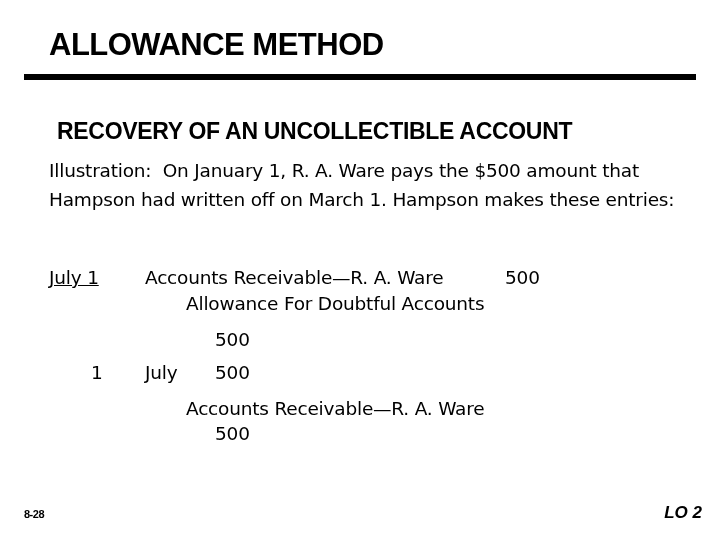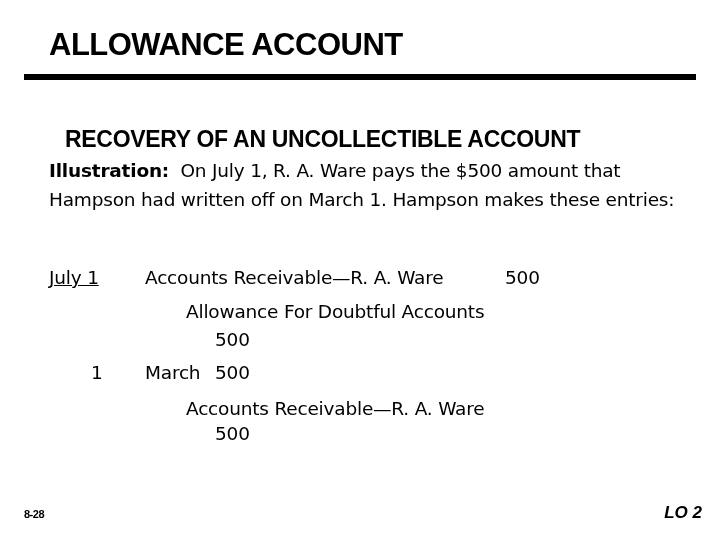--- a/index.html
+++ b/index.html
@@ -36,37 +36,37 @@
       background: #000000;
     }
     .subtitle {
       position: absolute;
       left: 49px;
       top: 108px;
       font-family: "Liberation Sans", "DejaVu Sans", sans-serif;
       font-size: 23px;
       font-weight: bold;
       letter-spacing: -0.3px;
-      margin: 16px;
+      margin: 8px;
       line-height: 30px;
       white-space: nowrap;
     }
     .illustration {
       position: absolute;
       left: 49px;
       top: 156px;
       width: 640px;
       font-family: "DejaVu Sans", sans-serif;
       font-size: 18.5px;
       line-height: 29px;
       letter-spacing: -0.2px;
       margin: 0;
     }
     .illustration .label {
-      font-weight: bold;
+      font-weight: normal;
     }
     .entries {
       position: absolute;
       left: 0;
       top: 264px;
       width: 720px;
       font-family: "DejaVu Sans", sans-serif;
       font-size: 18.5px;
       letter-spacing: -0.2px;
     }
@@ -91,36 +91,36 @@
       font-family: "Liberation Sans", sans-serif;
       font-size: 17px;
       font-weight: bold;
       font-style: italic;
       text-align: right;
     }
   </style>
 </head>
 <body>
 
-<h1 class="slide-title">ALLOWANCE ACCOUNT</h1>
+<h1 class="slide-title">ALLOWANCE METHOD</h1>
 <div class="title-rule"></div>
 
 <h2 class="subtitle">RECOVERY OF AN UNCOLLECTIBLE ACCOUNT</h2>
 
-<p class="illustration"><span class="label">Illustration:</span>&nbsp;&nbsp;<span>On July 1, R. A. Ware pays the $500 amount that Hampson had written off on March 1. Hampson makes these entries:</span></p>
+<p class="illustration"><span class="label">Illustration:</span>&nbsp;&nbsp;<span>On January 1, R. A. Ware pays the $500 amount that Hampson had written off on March 1. Hampson makes these entries:</span></p>
 
 <div class="entries">
 
   <div class="entry-line" style="left:49px; top:2px;text-decoration:underline;">July 1</div>
   <div class="entry-line" style="left:145px; top:2px;">Accounts Receivable—R. A. Ware</div>
   <div class="entry-line" style="left:505px; top:2px;">500</div>
-  <div class="entry-line" style="left:186px; top:36px;text-align:center;">Allowance For Doubtful Accounts</div>
+  <div class="entry-line" style="left:186px; top:28px;text-align:center;">Allowance For Doubtful Accounts</div>
   <div class="entry-line" style="left:215px; top:64px;">500</div>
 
   <div class="entry-line" style="left:91px; top:97px;">1</div>
-  <div class="entry-line" style="left:145px; top:97px;">March</div>
+  <div class="entry-line" style="left:145px; top:97px;">July</div>
   <div class="entry-line" style="left:215px; top:97px;">500</div>
   <div class="entry-line" style="left:186px; top:133px;">Accounts Receivable—R. A. Ware</div>
   <div class="entry-line" style="left:215px; top:158px;">500</div>
 </div>
 
 <div class="footer-page">8-28</div>
 <div class="footer-lo">LO 2</div>
 
 </body></html>

